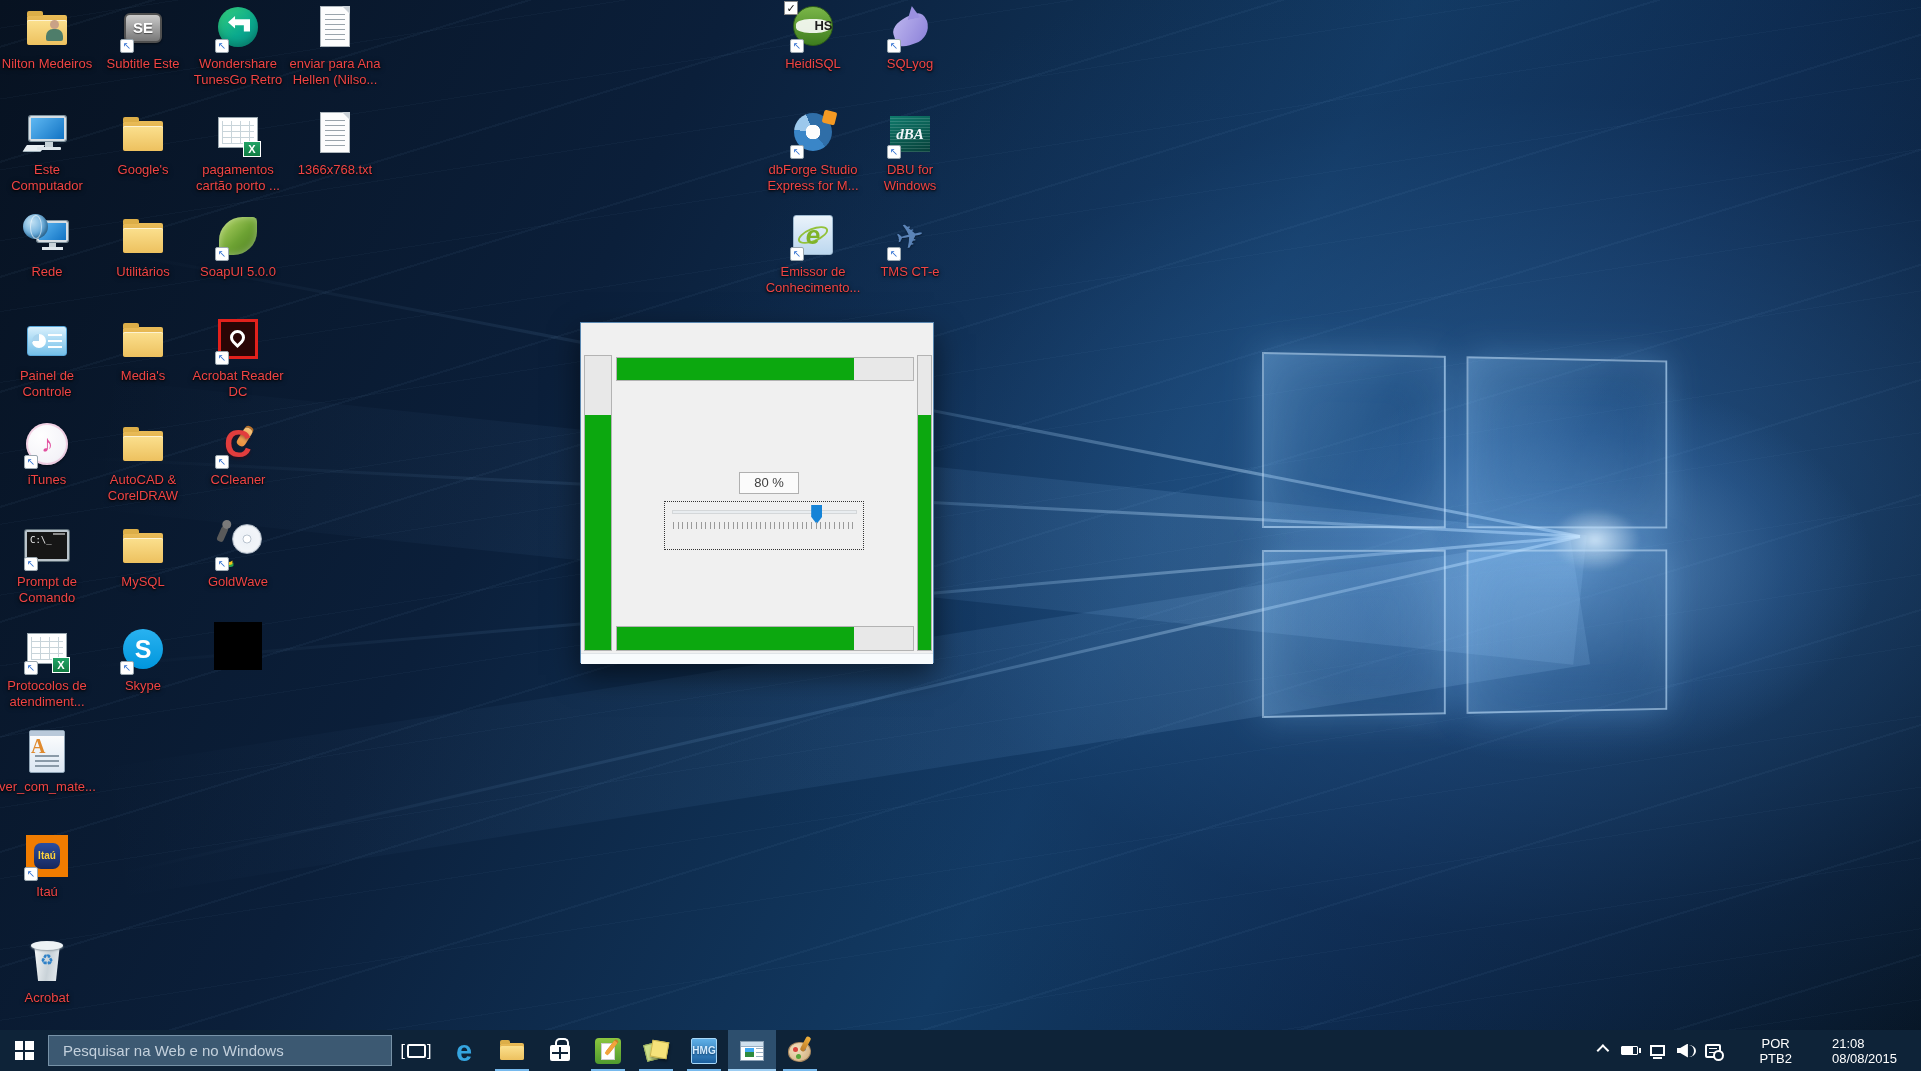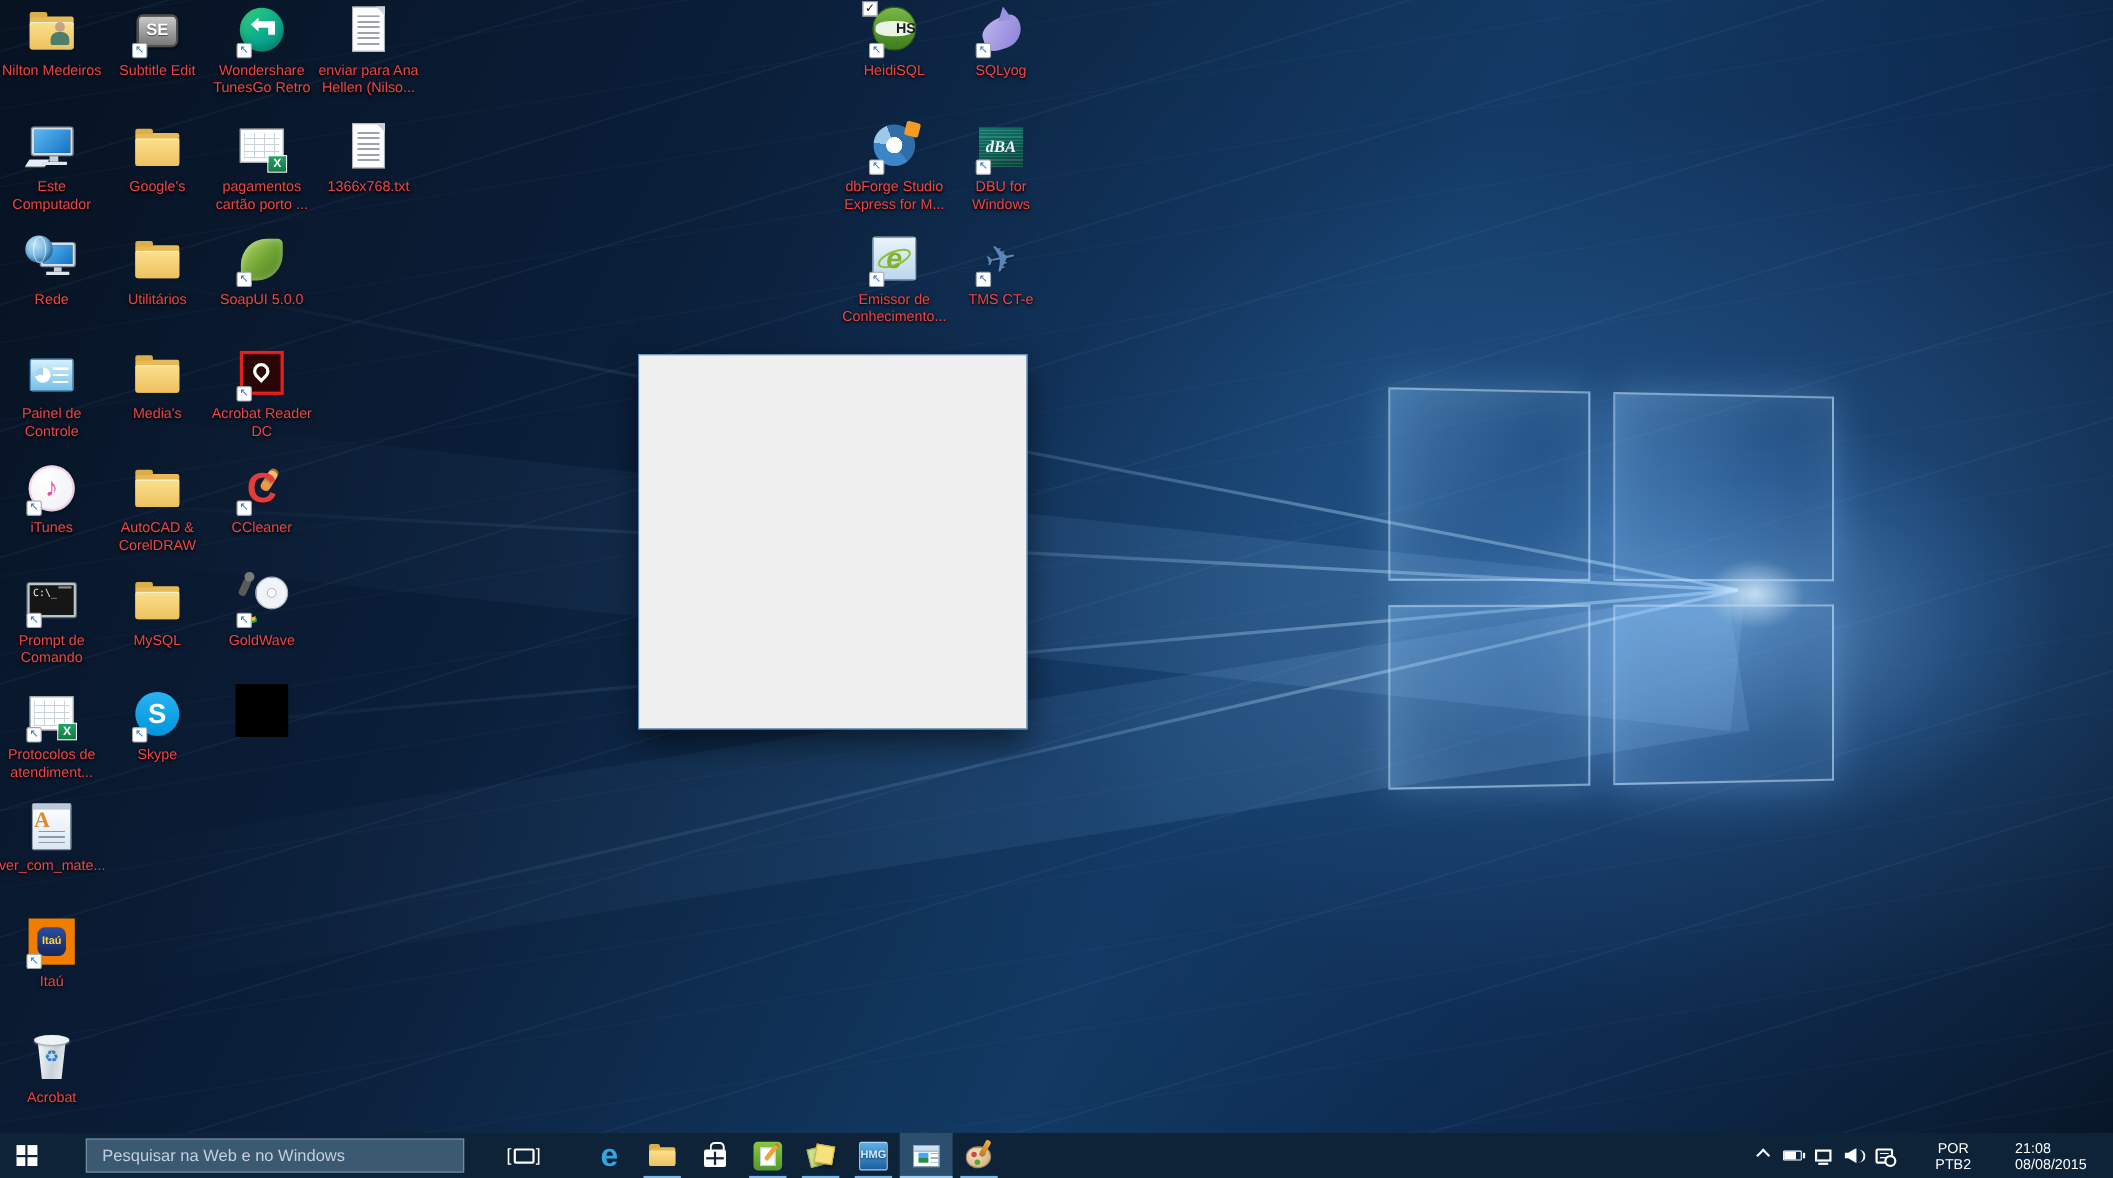--- a/index.html
+++ b/index.html
@@ -222,21 +222,21 @@
   .pctbox{position:absolute;left:158px;top:117px;width:60px;height:22px;background:#fbfbfb;border:1px solid #b0b0b0;
     font-size:13px;color:#3f3f3f;text-align:center;line-height:20px;}
   .slider{position:absolute;left:83px;top:146px;width:200px;height:49px;border:1px dotted #333;}
   .track{position:absolute;left:7px;top:8px;width:185px;height:4px;background:#e9edf0;border:1px solid #d4d7d9;}
   .thumb{position:absolute;left:146px;top:3px;width:11px;height:19px;background:var(--slider-blue);
     clip-path:polygon(0 0,100% 0,100% 62%,50% 100%,0 62%);}
   .ticks{position:absolute;left:8px;top:20px;width:184px;height:7px;
     background:repeating-linear-gradient(90deg,#9a9a9a 0 1px,transparent 1px 4.6px);}
 
   
-  #taskbar{position:absolute;left:0;right:0;bottom:0;height:41px;background:var(--taskbar-bg);display:flex;align-items:center;z-index:50;gap:30px;}
+  #taskbar{position:absolute;left:0;right:0;bottom:0;height:41px;background:var(--taskbar-bg);display:flex;align-items:center;z-index:50;}
   .startbtn{width:48px;height:41px;display:flex;align-items:center;justify-content:center;flex:none;}
   .wlogo{width:19px;height:19px;background:#fff;position:relative;}
   .wlogo::before{content:'';position:absolute;left:0;right:0;top:8.5px;height:2px;background:var(--taskbar-bg);}
   .wlogo::after{content:'';position:absolute;top:0;bottom:0;left:8.5px;width:2px;background:var(--taskbar-bg);}
   .searchbox{width:344px;height:31px;background:var(--search-bg);border:1px solid #7792a7;flex:none;}
   .searchbox input{width:100%;height:100%;background:transparent;border:none;outline:none;color:#e8eef4;
     font-size:15px;padding:0 14px;}
   .searchbox input::placeholder{color:#c3d0dc;opacity:1;}
   .tvbtn{width:48px;height:41px;display:flex;align-items:center;justify-content:center;flex:none;}
   .tvico{width:19px;height:14px;border:2px solid #fff;border-radius:2px;position:relative;}
@@ -332,21 +332,21 @@
         </div>
         <div class="lbl">Nilton Medeiros</div>
       </div>
       <div class="dicon" style="left: 97px; top: 4px;">
         <div class="art di-badge-se">
           <i class="a"></i>
           <i class="b"></i>
           <span class="g">SE</span>
           <i class="sc"></i>
         </div>
-        <div class="lbl">Subtitle Edit</div>
+        <div class="lbl">Subtitle Este</div>
       </div>
       <div class="dicon" style="left: 192px; top: 4px;">
         <div class="art di-tunesgo">
           <i class="a"></i>
           <i class="b"></i>
           <span class="g"></span>
           <i class="sc"></i>
         </div>
         <div class="lbl">Wondershare TunesGo Retro</div>
       </div>
@@ -593,20 +593,33 @@
         <div class="art di-recycle">
           <i class="a"></i>
           <i class="b"></i>
           <span class="g">♻</span>
         </div>
         <div class="lbl">Acrobat</div>
       </div>
     </div>
 
   <div id="hmgwin">
+    <div class="client">
+      <div class="pbar h pb-top" style="--p: 80%;"></div>
+      <div class="pbar v pb-left" style="--p: 80%;"></div>
+      <div class="pbar v pb-right" style="--p: 80%;"></div>
+      <div class="pbar h pb-bottom" style="--p: 80%;"></div>
+      <div class="pctbox">80 %</div>
+      <div class="slider">
+        <div class="track"></div>
+        <div class="thumb" style="left: 146.2px;"></div>
+        <div class="ticks"></div>
+      </div>
+      <div class="bstrip"></div>
+    </div>
   </div>
 
   <div id="taskbar">
     <div class="startbtn">
       <span class="wlogo"></span>
     </div>
     <div class="searchbox">
       <input type="text" placeholder="Pesquisar na Web e no Windows" style="">
     </div>
     <div class="tvbtn">

